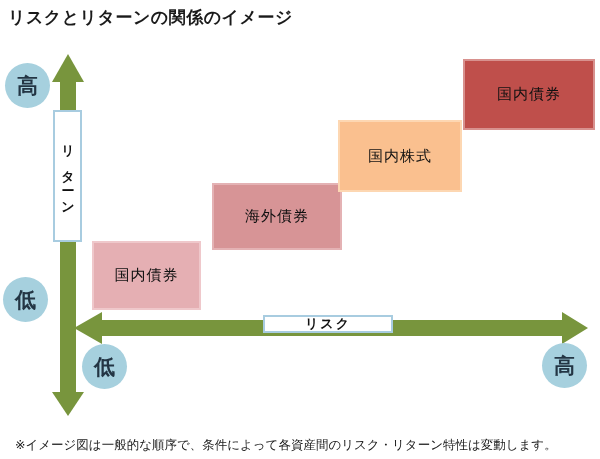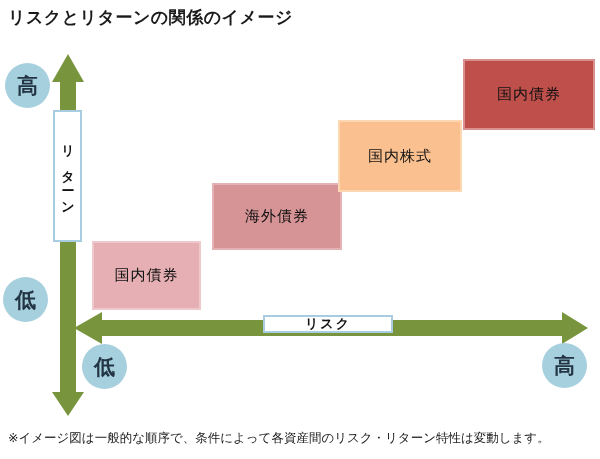--- a/index.html
+++ b/index.html
@@ -109,21 +109,21 @@
     letter-spacing: 1px;
   }
   .asset-0 { left: 92px;  top: 241px; width: 109px; height: 69px; }
   .asset-1 { left: 212px; top: 183px; width: 130px; height: 67px; }
   .asset-2 { left: 338px; top: 120px; width: 124px; height: 72px; }
   .asset-3 { left: 463px; top: 59px;  width: 132px; height: 71px; }
 
   .footnote {
     position: absolute;
     left: 8px; top: 430px;
-    margin: 0;
+    margin: 7px;
     font-size: 12.5px;
     color: #1a1a1a;
   }
 </style>
 </head>
 <body>
 
 <div id="stage">
 
   <h1 class="title">リスクとリターンの関係のイメージ</h1>

